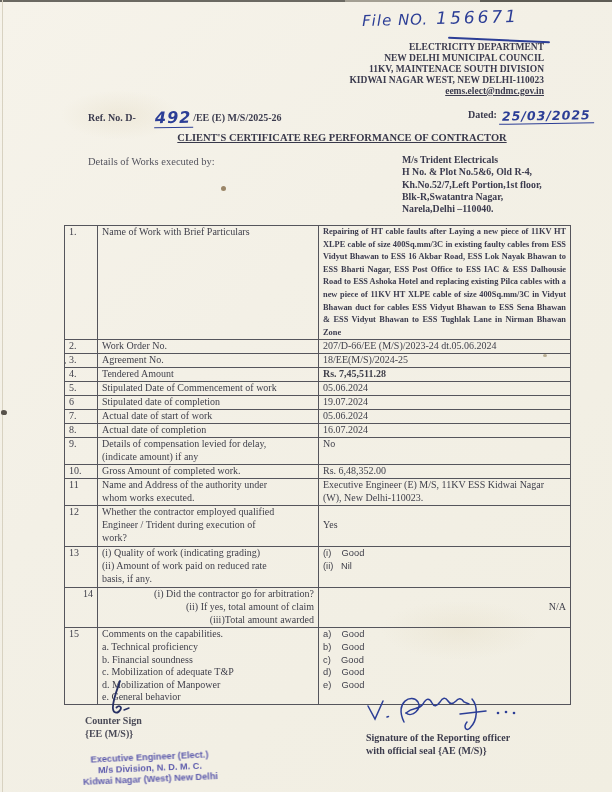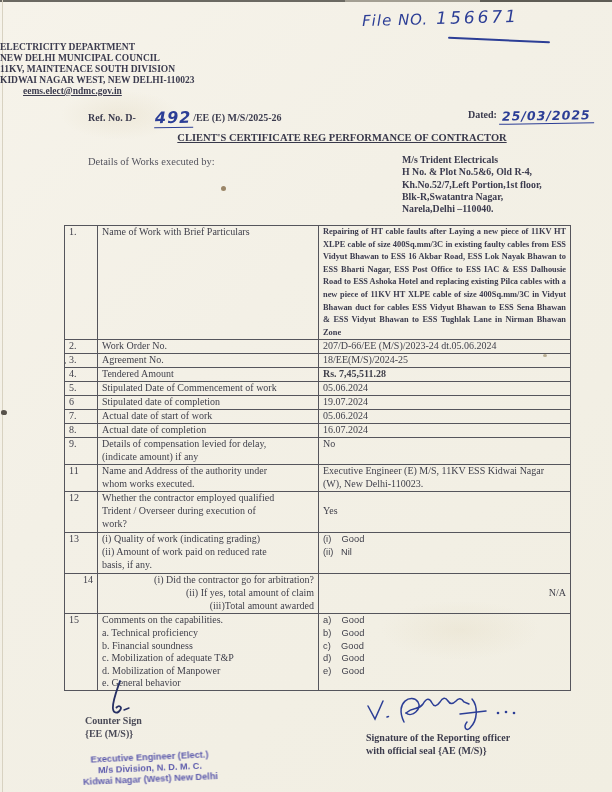--- a/index.html
+++ b/index.html
@@ -25,21 +25,21 @@
   .stain1{position:absolute;left:60px;top:90px;width:120px;height:50px;background:radial-gradient(ellipse at center, rgba(226,216,190,.35), rgba(226,216,190,0) 70%);}
   .stain2{position:absolute;left:380px;top:600px;width:160px;height:60px;background:radial-gradient(ellipse at center, rgba(226,216,190,.3), rgba(226,216,190,0) 70%);}
 
   
   .hw{font-family:"DejaVu Sans", sans-serif;font-style:italic;color:#2c3e96;}
   .file-no{position:absolute;left:362px;top:8px;transform:rotate(-1.5deg);font-size:15px;letter-spacing:1px;}
   .file-no .num{font-size:17px;letter-spacing:3px;margin-left:8px;}
   .file-no-underline{position:absolute;left:448px;top:39px;width:102px;height:2px;background:#2c3e96;transform:rotate(2.5deg);border-radius:2px;}
 
   
-  .letterhead{position:absolute;left:0;top:42px;width:544px;text-align:left;font-weight:bold;font-size:9.5px;line-height:11px;color:#3b3b4e;}
+  .letterhead{position:absolute;left:0;top:42px;width:544px;text-align:right;font-weight:bold;font-size:9.5px;line-height:11px;color:#3b3b4e;}
   .letterhead .email{text-decoration:underline;padding-left:23px;}
 
   
   .ref-line{position:absolute;left:88px;top:108px;font-weight:bold;font-size:10px;color:#3b3b4e;}
   .hw-refno{display:inline-block;font-size:16px;font-weight:bold;letter-spacing:1px;border-bottom:1.5px solid #2c3e96;transform:rotate(-1deg);padding:0 2px 0 1px;vertical-align:-2px;margin-left:18px;}
   .dated-line{position:absolute;left:468px;top:108px;font-weight:bold;font-size:10px;color:#3b3b4e;white-space:nowrap;}
   .hw-date{display:inline-block;font-size:12.5px;font-weight:bold;letter-spacing:1px;border-bottom:1.5px solid #2c3e96;transform:rotate(-1deg);padding:0 3px;vertical-align:-2px;}
 
   .doc-title{position:absolute;left:0;top:132px;width:612px;text-align:center;font-weight:bold;font-size:10.5px;text-decoration:underline;color:#38384a;padding-left:36px;}
 
@@ -164,31 +164,36 @@
         <td class="sn">8.</td>
         <td class="lbl">Actual date of completion</td>
         <td class="val">16.07.2024</td>
       </tr>
       <tr class="h2">
         <td class="sn">9.</td>
         <td class="lbl">Details of compensation levied for delay,
 (indicate amount) if any</td>
         <td class="val">No</td>
       </tr>
+      <tr class="h1">
+        <td class="sn">10.</td>
+        <td class="lbl">Gross Amount of completed work.</td>
+        <td class="val">Rs. 6,48,352.00</td>
+      </tr>
       <tr class="h2">
         <td class="sn">11</td>
         <td class="lbl">Name and Address of the authority under
 whom works executed.</td>
         <td class="val">Executive Engineer (E) M/S, 11KV ESS Kidwai Nagar
 (W), New Delhi-110023.</td>
       </tr>
       <tr class="r12">
         <td class="sn">12</td>
         <td class="lbl">Whether the contractor employed qualified
-Trident / Overseer during execution of
+Engineer / Trident during execution of
 work?</td>
         <td class="val prewrap indent50">
 Yes</td>
       </tr>
       <tr class="r13">
         <td class="sn">13</td>
         <td class="lbl">(i) Quality of work (indicating grading)
 (ii) Amount of work paid on reduced rate
 basis, if any.</td>
         <td class="val prewrap sansval">(i)    Good

